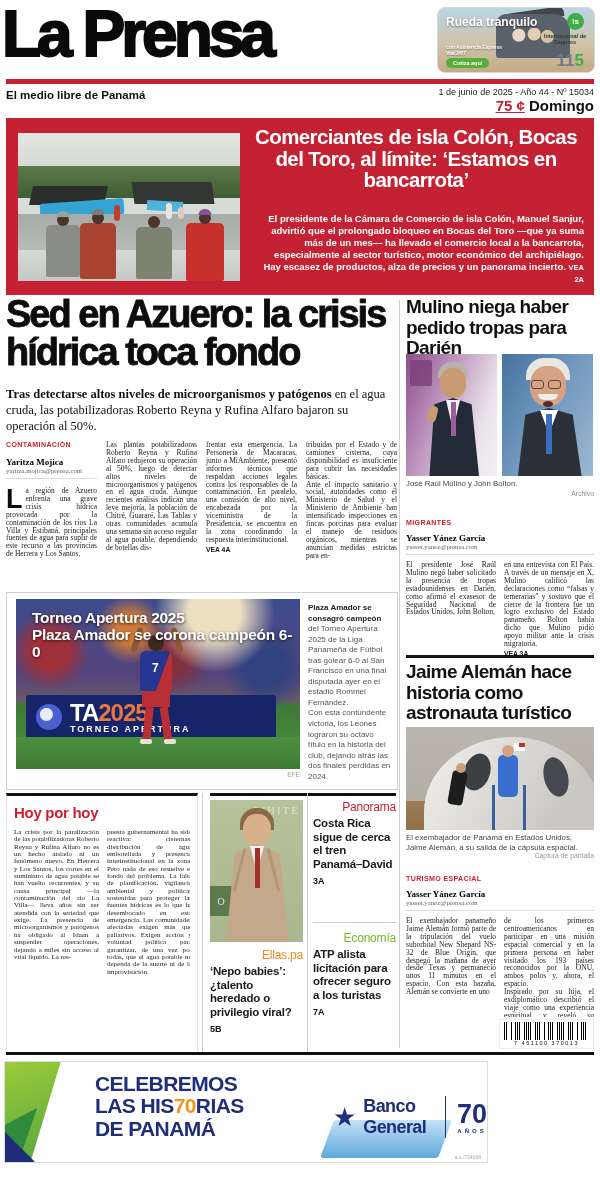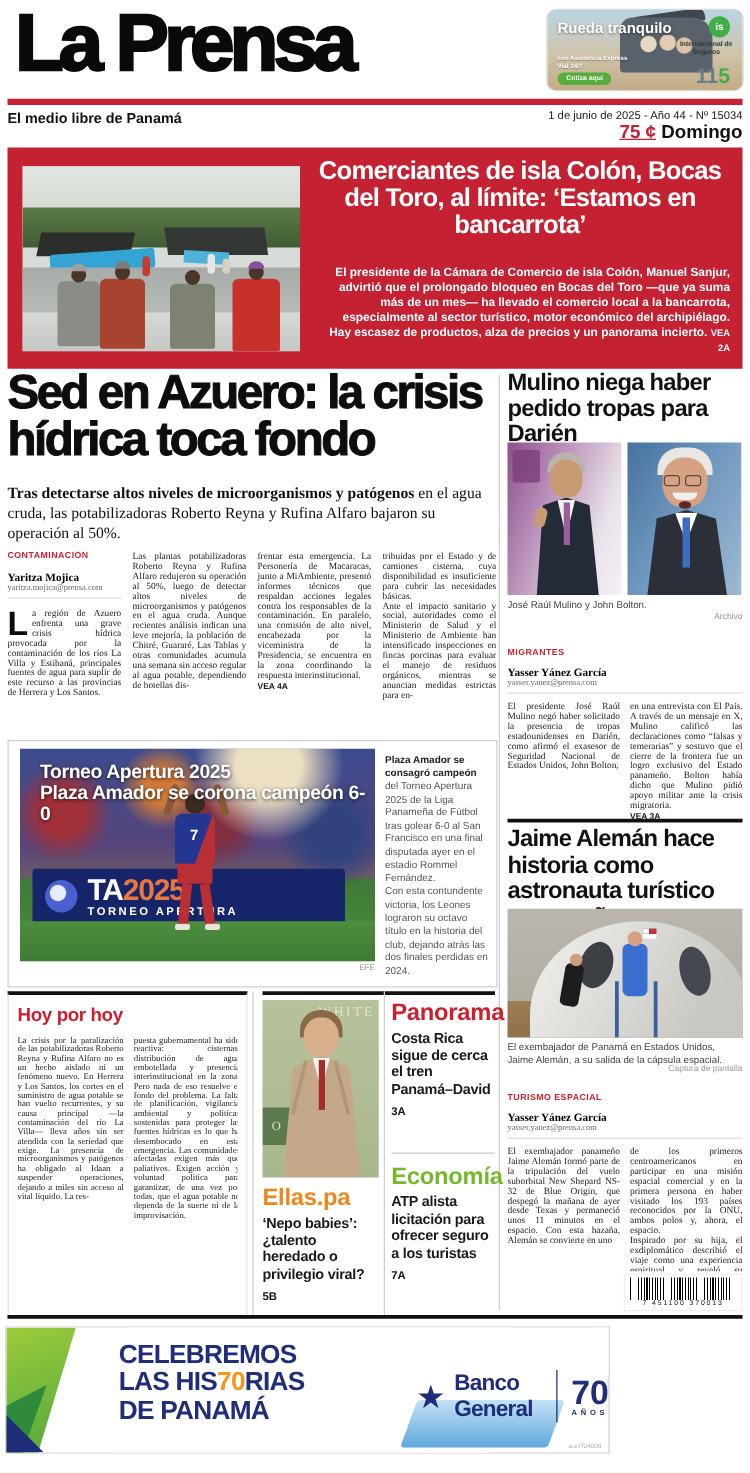--- a/index.html
+++ b/index.html
@@ -8,21 +8,21 @@
   }
   *{margin:0;padding:0;box-sizing:border-box;}
   body{background:#e9e9e9;font-family:"Liberation Sans",sans-serif;}
   #page{position:relative;width:600px;height:1178px;background:#ffffff;margin:0 auto;overflow:hidden;}
   .abs{position:absolute;}
   .serif{font-family:"Liberation Serif",serif;}
   .just{text-align:justify;}
   .pre{white-space:pre-line;}
 
   
-  .mast-title{left:12px;top:2px;font-size:64px;font-weight:900;letter-spacing:-4px;line-height:1;color:#0a0a0a;-webkit-text-stroke:2px #0a0a0a;}
+  .mast-title{left:2px;top:2px;font-size:64px;font-weight:900;letter-spacing:-4px;line-height:1;color:#0a0a0a;-webkit-text-stroke:2px #0a0a0a;}
   .mast-ad{left:437px;top:7px;width:158px;height:66px;border-radius:8px;overflow:hidden;background:linear-gradient(180deg,#b9d6e2 0%,#cfc4ab 55%,#c3ab85 100%);border:1px solid #d8d8d8;}
   .mast-ad .car{position:absolute;right:24px;top:6px;width:74px;height:44px;background:#59616a;border-radius:10px 16px 3px 3px;}
   .mast-ad .hatch{position:absolute;right:30px;top:2px;width:60px;height:10px;background:#3e464e;border-radius:6px 6px 0 0;transform:rotate(-8deg);}
   .mast-ad .people{position:absolute;right:40px;top:20px;width:44px;height:24px;background:radial-gradient(circle at 20% 30%,#e8d9c4 6px,transparent 7px),radial-gradient(circle at 55% 25%,#e2cdb2 6px,transparent 7px),radial-gradient(circle at 85% 35%,#d9c3a6 6px,transparent 7px);}
   .ad-head{position:absolute;left:8px;top:8px;font-size:12px;font-weight:900;color:#fff;line-height:1.02;text-shadow:0 1px 2px rgba(0,0,0,.45);}
   .ad-sub{position:absolute;left:8px;top:36px;width:60px;font-size:5px;font-weight:700;color:#fff;line-height:1.2;text-shadow:0 1px 1px rgba(0,0,0,.4);}
   .ad-cta{position:absolute;left:8px;top:50px;background:#57ad3b;color:#fff;font-size:5.5px;font-weight:700;padding:2px 7px;border-radius:7px;}
   .ad-logo{position:absolute;right:10px;top:5px;width:17px;height:17px;border-radius:50%;background:#3fae49;color:#fff;font-size:8px;font-weight:900;display:flex;align-items:center;justify-content:center;}
   .ad-brand{position:absolute;right:2px;top:25px;width:54px;font-size:5.5px;font-weight:700;color:#2c3c2c;text-align:center;line-height:1.15;}
   .ad-years{position:absolute;right:10px;bottom:3px;font-size:17px;font-weight:900;line-height:1;text-align:center;}
@@ -163,21 +163,21 @@
   .ellas-photo{left:210px;top:800px;width:93px;height:142px;overflow:hidden;background:linear-gradient(#b6c29c,#a9b78f);}
   .ep-white{position:absolute;right:3px;top:4px;font-family:"Liberation Serif",serif;font-size:11px;letter-spacing:2px;color:#e6e2cc;}
   .ep-block{position:absolute;left:0;bottom:26px;width:22px;height:30px;background:#5d7a4e;color:#dfe3cc;font-size:10px;font-family:"Liberation Serif",serif;display:flex;align-items:center;justify-content:center;}
   .ep-hair{position:absolute;left:30px;top:8px;width:34px;height:22px;border-radius:16px 16px 0 0;background:#8a6a46;}
   .ep-face{position:absolute;left:33px;top:14px;width:28px;height:32px;border-radius:45%;background:#d9b08c;}
   .ep-suit{position:absolute;left:12px;top:44px;width:70px;height:98px;background:#c3a98a;clip-path:polygon(6% 100%,18% 10%,50% 0,82% 10%,96% 100%);}
   .ep-shirt{position:absolute;left:40px;top:46px;width:14px;height:26px;background:#f4f2ee;clip-path:polygon(0 0,100% 0,50% 100%);}
   .ep-tie{position:absolute;left:45px;top:48px;width:5px;height:40px;background:#a33028;}
   .ep-lapel1{position:absolute;left:28px;top:48px;width:3px;height:44px;background:#b09876;transform:rotate(14deg);}
   .ep-lapel2{position:absolute;left:62px;top:48px;width:3px;height:44px;background:#b09876;transform:rotate(-14deg);}
-  .teaser-sec{font-size:19px;font-weight:700;letter-spacing:-0.2px;}
+  .teaser-sec{font-size:12px;font-weight:400;letter-spacing:-0.2px;text-align:right;}
   .teaser-title{font-size:11.5px;font-weight:700;color:#1a1a1a;line-height:1.18;letter-spacing:-0.2px;margin-top:3px;}
   .teaser-page{font-size:9px;font-weight:900;color:#111;margin-top:5px;}
   .ellas-blk{left:210px;top:948px;width:93px;}
   .vdiv-b1{left:202px;top:793px;width:1px;height:262px;background:var(--hair);}
   .vdiv-b2{left:307px;top:793px;width:1px;height:262px;background:var(--hair);}
   .pan-blk{left:313px;top:800px;width:83px;}
   .pan-div{left:313px;top:922px;width:83px;height:1px;background:#ccc;}
   .eco-blk{left:313px;top:931px;width:83px;}
   .rule-bot{left:6px;top:1052px;width:588px;height:3px;background:#111;}
 

